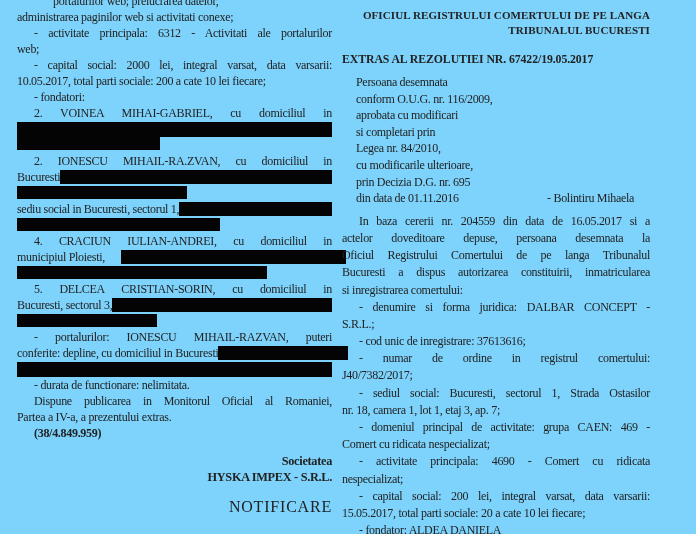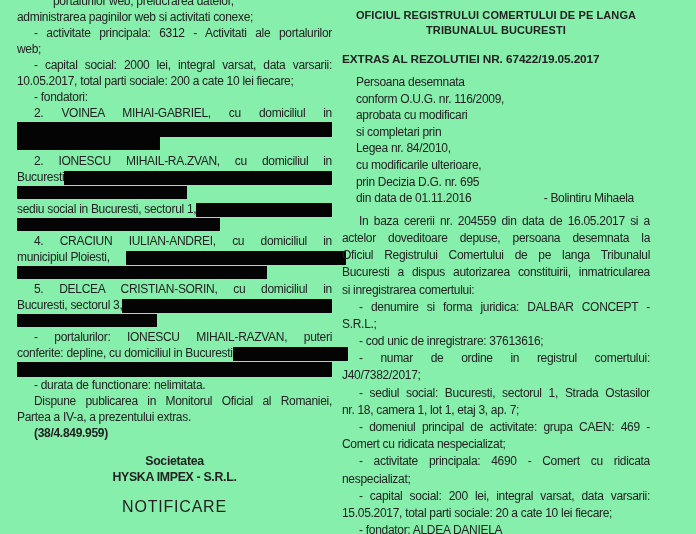--- a/index.html
+++ b/index.html
@@ -1,34 +1,34 @@
 <!DOCTYPE html>
 <html><head>
 <meta charset="utf-8">
 <style>
   html,body{margin:0;padding:0;}
   body{width:696px;height:534px;overflow:hidden;background:#e9e9e7;}
   .page{
     position:relative;width:696px;height:534px;overflow:hidden;
-    background:#86efac;color:#222;
-    font-family:Liberation Sans, sans-serif;
+    background:#7dd3fc;color:#222;
+    font-family:Liberation Serif, serif;
     font-size:12px;letter-spacing:-0.3px;
   }
   .col{position:absolute;top:0;}
   .col-left{left:0;width:348px;padding:0 16px 0 17px;box-sizing:border-box;}
   .col-right{left:342px;width:312px;padding-right:4px;box-sizing:border-box;}
   .ln{line-height:16px;height:16px;white-space:nowrap;}
   .rln{line-height:17.2px;height:17.2px;white-space:nowrap;}
   .ind{padding-left:17px;}
   .j{text-align:justify;text-align-last:justify;}
   .cut-top{margin-top:-7px;}
   .offset{margin-left:36px;}
   .b{font-weight:bold;}
-  .center{text-align:center;}
-  .flexln{display:flex;align-items:center;}
+  .center{text-align:right;}
+  .flexln{display:flex;align-items:flex-start;}
   .flexln > span{flex:0 0 auto;}
   .bar{background:#040404;height:13px;margin-top:1px;}
   .bar.fill{flex:1 1 auto;height:14px;margin-top:1px;}
   .barline{display:flex;}
   .mt12{margin-top:12px;}
   .mt14{margin-top:14px;}
   .over14{margin-right:-14px;gap:16px;}
   .over16{margin-right:-16px;}
   .tall{height:15px;margin-top:1px;}
   .rc-header{padding-top:8px;line-height:15px;font-size:11px;letter-spacing:0.1px;}

